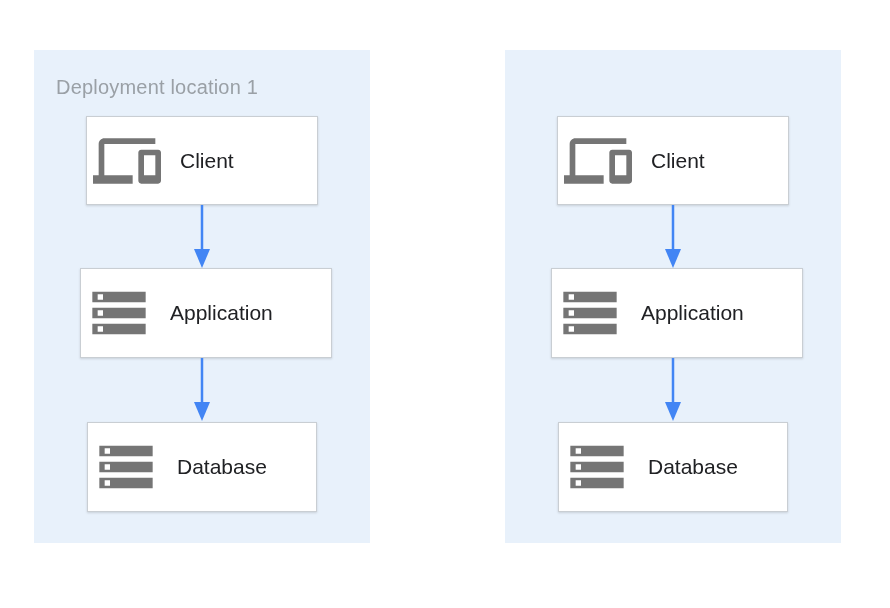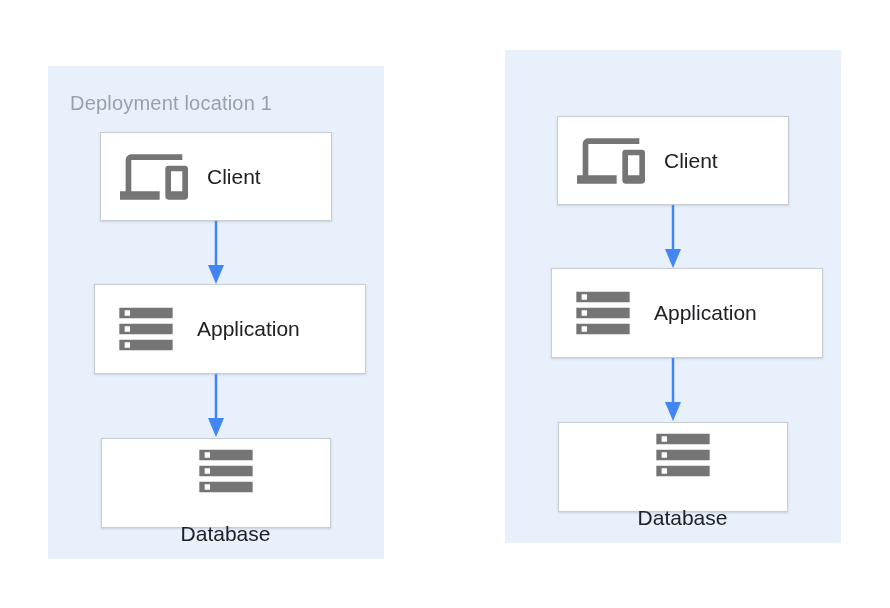--- a/index.html
+++ b/index.html
@@ -24,45 +24,45 @@
     background: var(--page-bg);
     overflow: hidden;
   }
   .panel {
     position: absolute;
     top: 50px;
     width: 336px;
     height: 493px;
     background: var(--panel-bg);
   }
-  .panel-1 { left: 48px; margin-top: 16px; }
+  .panel-1 { left: 34px; }
   .panel-2 { left: 505px; }
   .panel-title {
     position: absolute;
     left: 22px;
     top: 26px;
     font-size: 20px;
     font-weight: 400;
     color: var(--title-text);
     letter-spacing: 0.2px;
     white-space: nowrap;
   }
   .node {
     position: absolute;
     background: var(--node-bg);
     border: 1px solid var(--node-border);
     box-shadow: 0 1px 2px rgba(60, 64, 67, 0.18);
     display: flex;
     align-items: center;
-    padding-left: 19px;
+    padding-left: 6px;
     gap: 19px;
   }
   .node-client { left: 52px; top: 66px;  width: 232px; height: 89px; }
-  .node-app    { left: 46px; top: 218px; width: 272px; height: 90px; }
-  .node-db     { left: 53px; top: 372px; width: 230px; height: 90px; flex-direction: column; }
+  .node-app    { left: 46px; top: 218px; width: 252px; height: 90px; }
+  .node-db     { left: 53px; top: 372px; width: 230px; height: 90px; }
   .node-icon { flex: 0 0 auto; display: flex; align-items: center; color: var(--icon-gray); }
   .node-label {
     font-size: 21px;
     color: var(--node-text);
     white-space: nowrap;
   }
   .arrow {
     position: absolute;
     left: 151px;
     color: var(--arrow);

